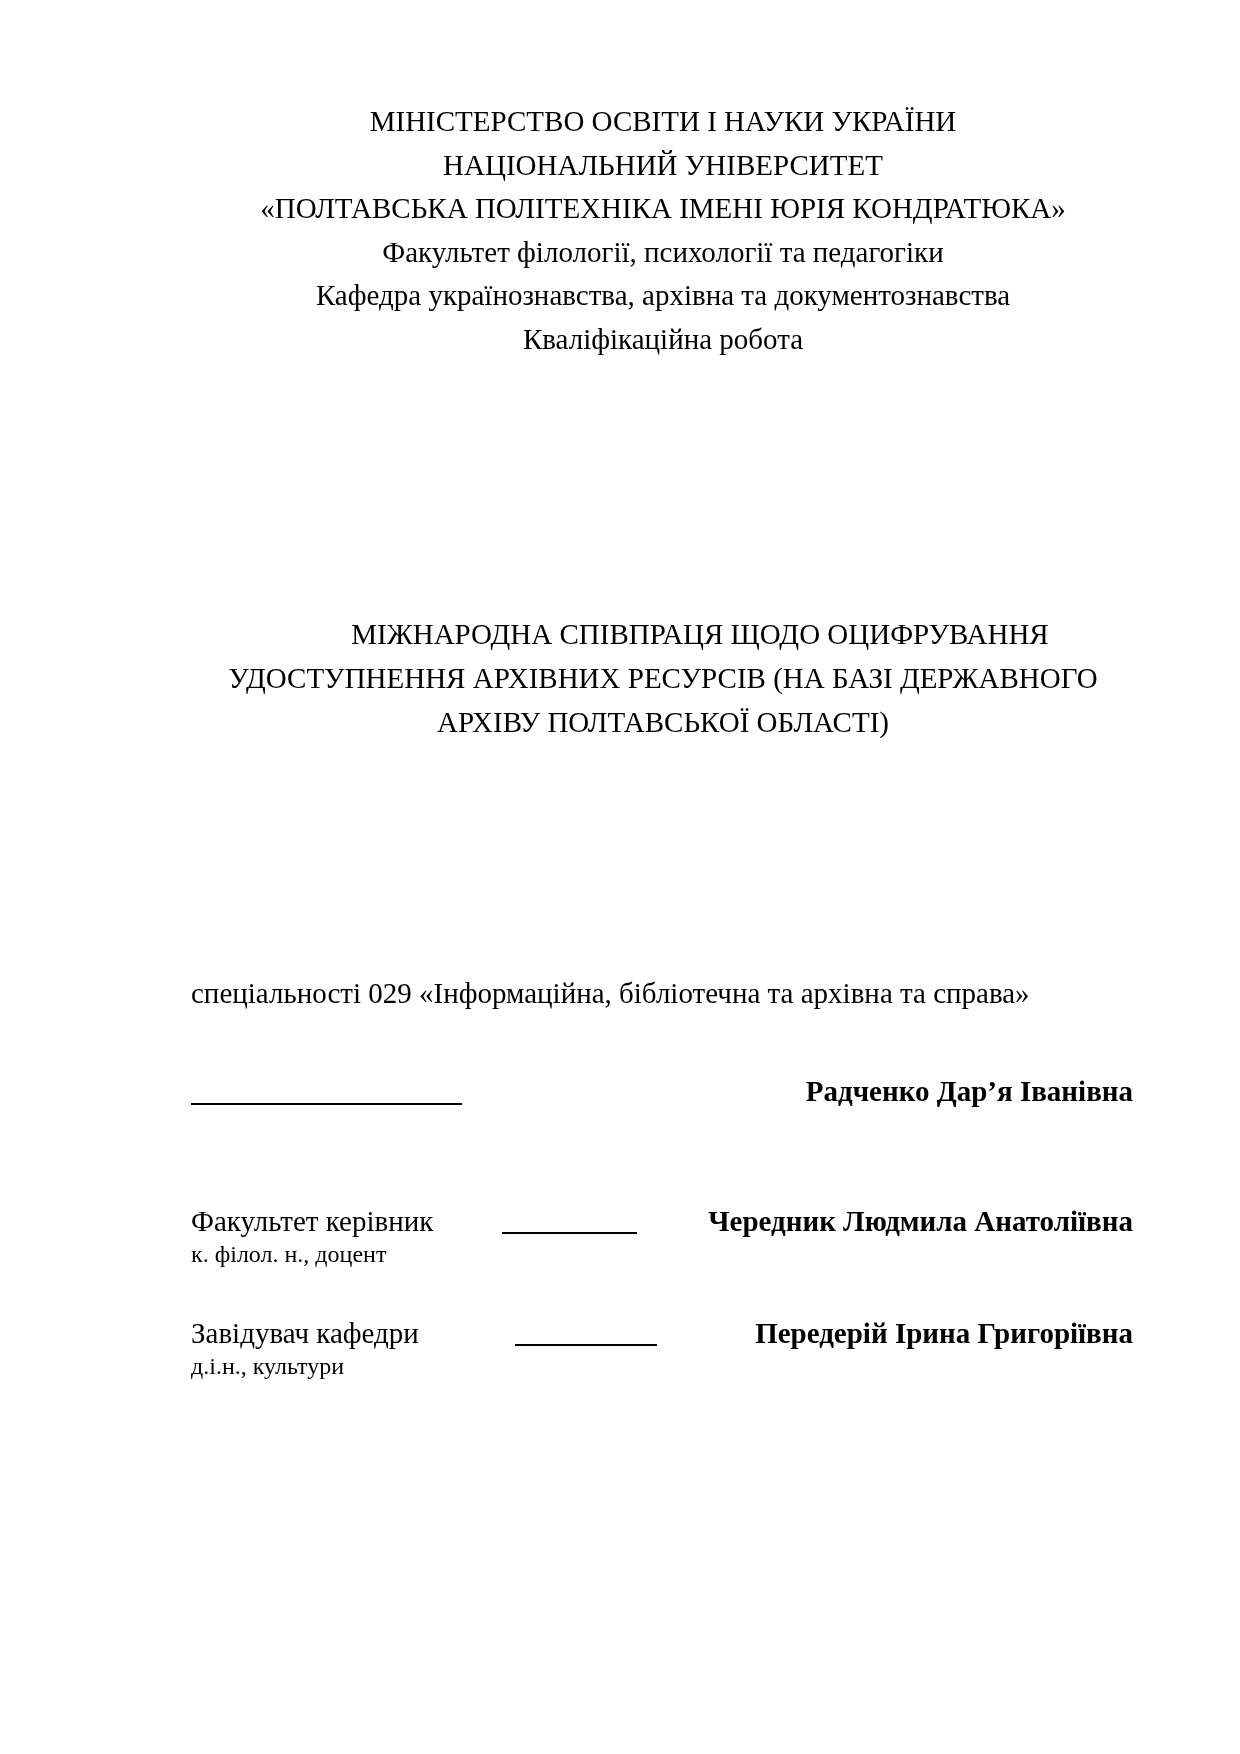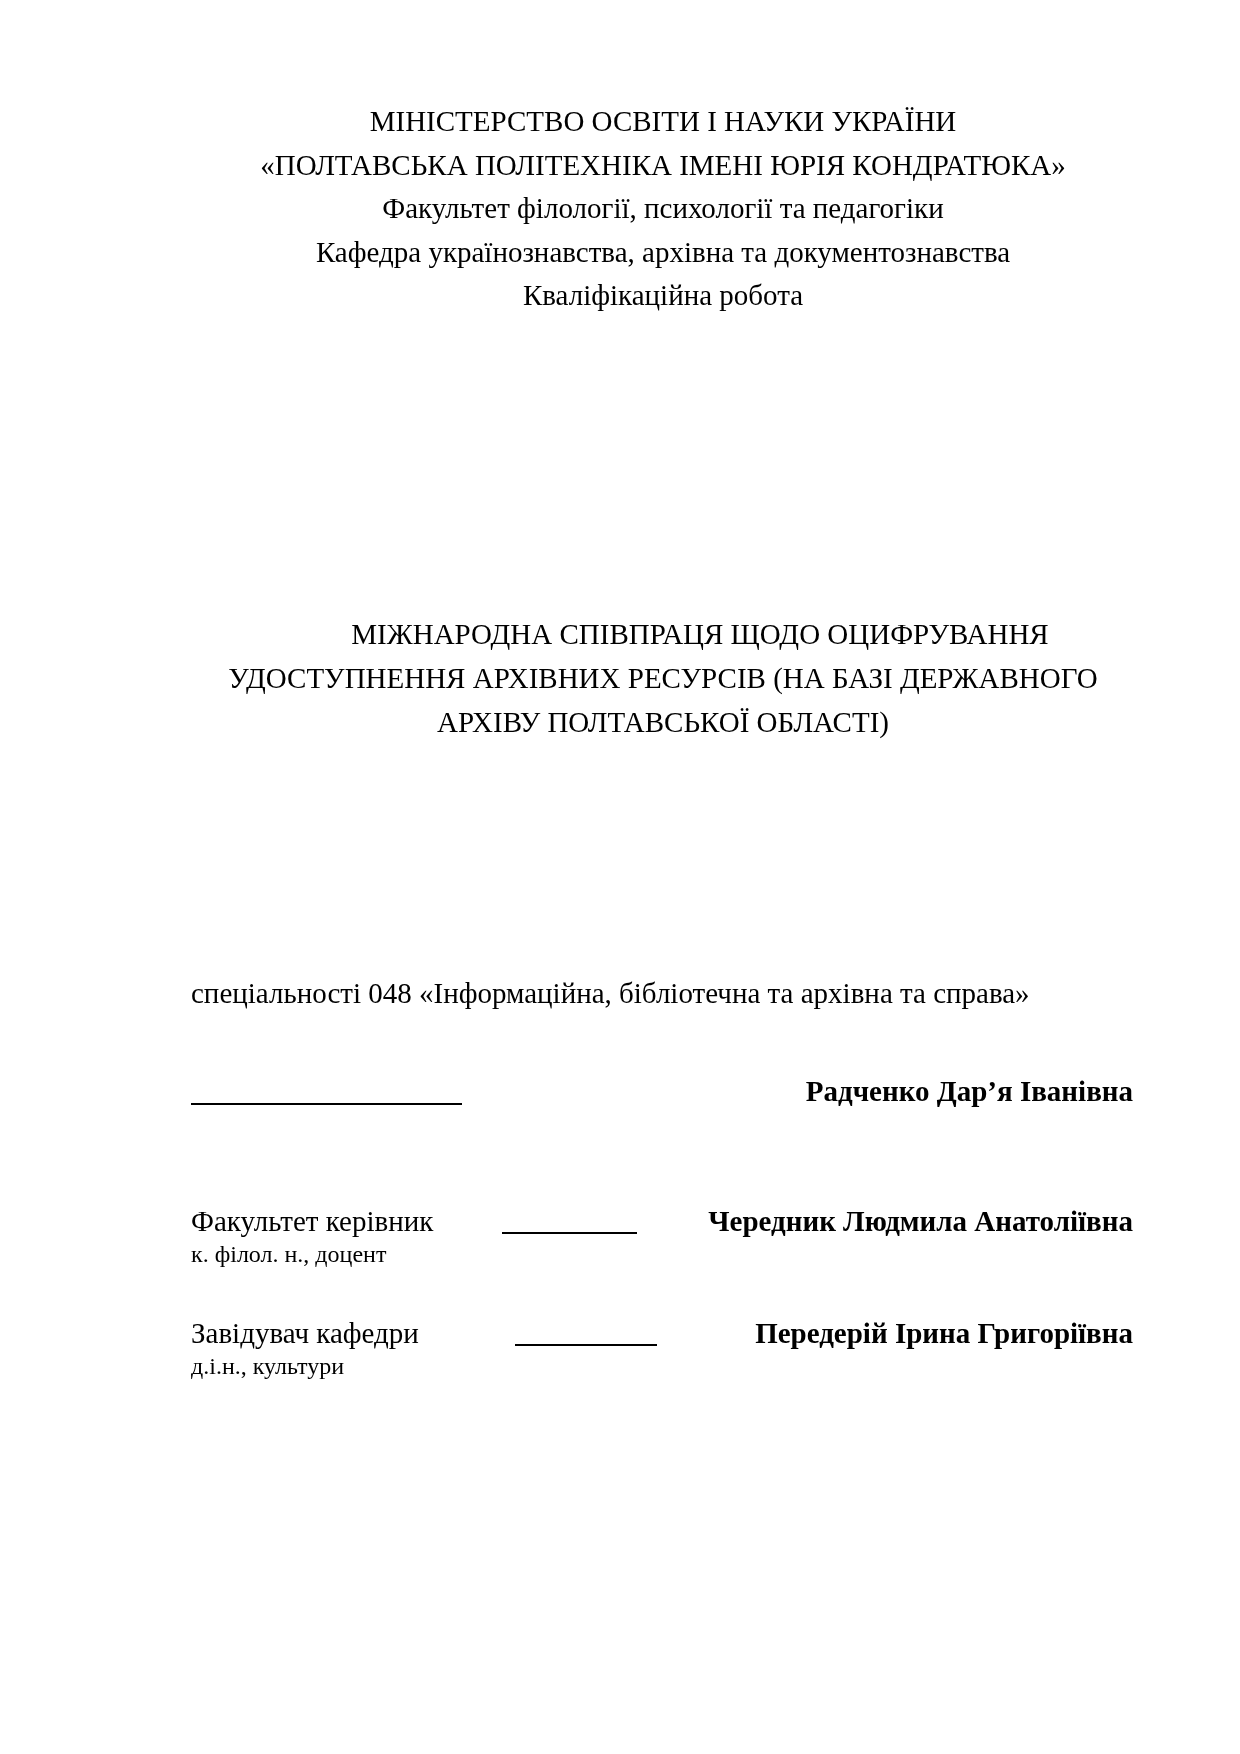--- a/index.html
+++ b/index.html
@@ -89,34 +89,35 @@
     line-height: 34px;
   }
 </style>
 </head>
 <body>
 
 <div class="page">
 
   <div class="centered-block header-block">
     <div>МІНІСТЕРСТВО ОСВІТИ І НАУКИ УКРАЇНИ</div>
+    <div>НАЦІОНАЛЬНИЙ УНІВЕРСИТЕТ</div>
     <div>«ПОЛТАВСЬКА ПОЛІТЕХНІКА ІМЕНІ ЮРІЯ КОНДРАТЮКА»</div>
     <div>Факультет філології, психології та педагогіки</div>
     <div>Кафедра українознавства, архівна та документознавства</div>
     <div>Кваліфікаційна робота</div>
   </div>
 
   <div class="centered-block title-block">
     <div class="title-line-indent">МІЖНАРОДНА СПІВПРАЦЯ ЩОДО ОЦИФРУВАННЯ</div>
     <div>УДОСТУПНЕННЯ АРХІВНИХ РЕСУРСІВ (НА БАЗІ ДЕРЖАВНОГО</div>
     <div>АРХІВУ ПОЛТАВСЬКОЇ ОБЛАСТІ)</div>
   </div>
 
   <div class="author-block">
-    <div>спеціальності 048 «Інформаційна, бібліотечна та архівна та справа»</div>
+    <div>спеціальності 029 «Інформаційна, бібліотечна та архівна та справа»</div>
   </div>
 
   <div class="sig-line sig-line-author"></div>
   <div class="name-right name-author">Радченко Дар’я Іванівна</div>
 
   <div class="role-label role-supervisor">Факультет керівник</div>
   <div class="sig-line sig-line-supervisor"></div>
   <div class="name-right name-supervisor">Чередник Людмила Анатоліївна</div>
   <div class="degree-label degree-supervisor">к. філол. н., доцент</div>
 

